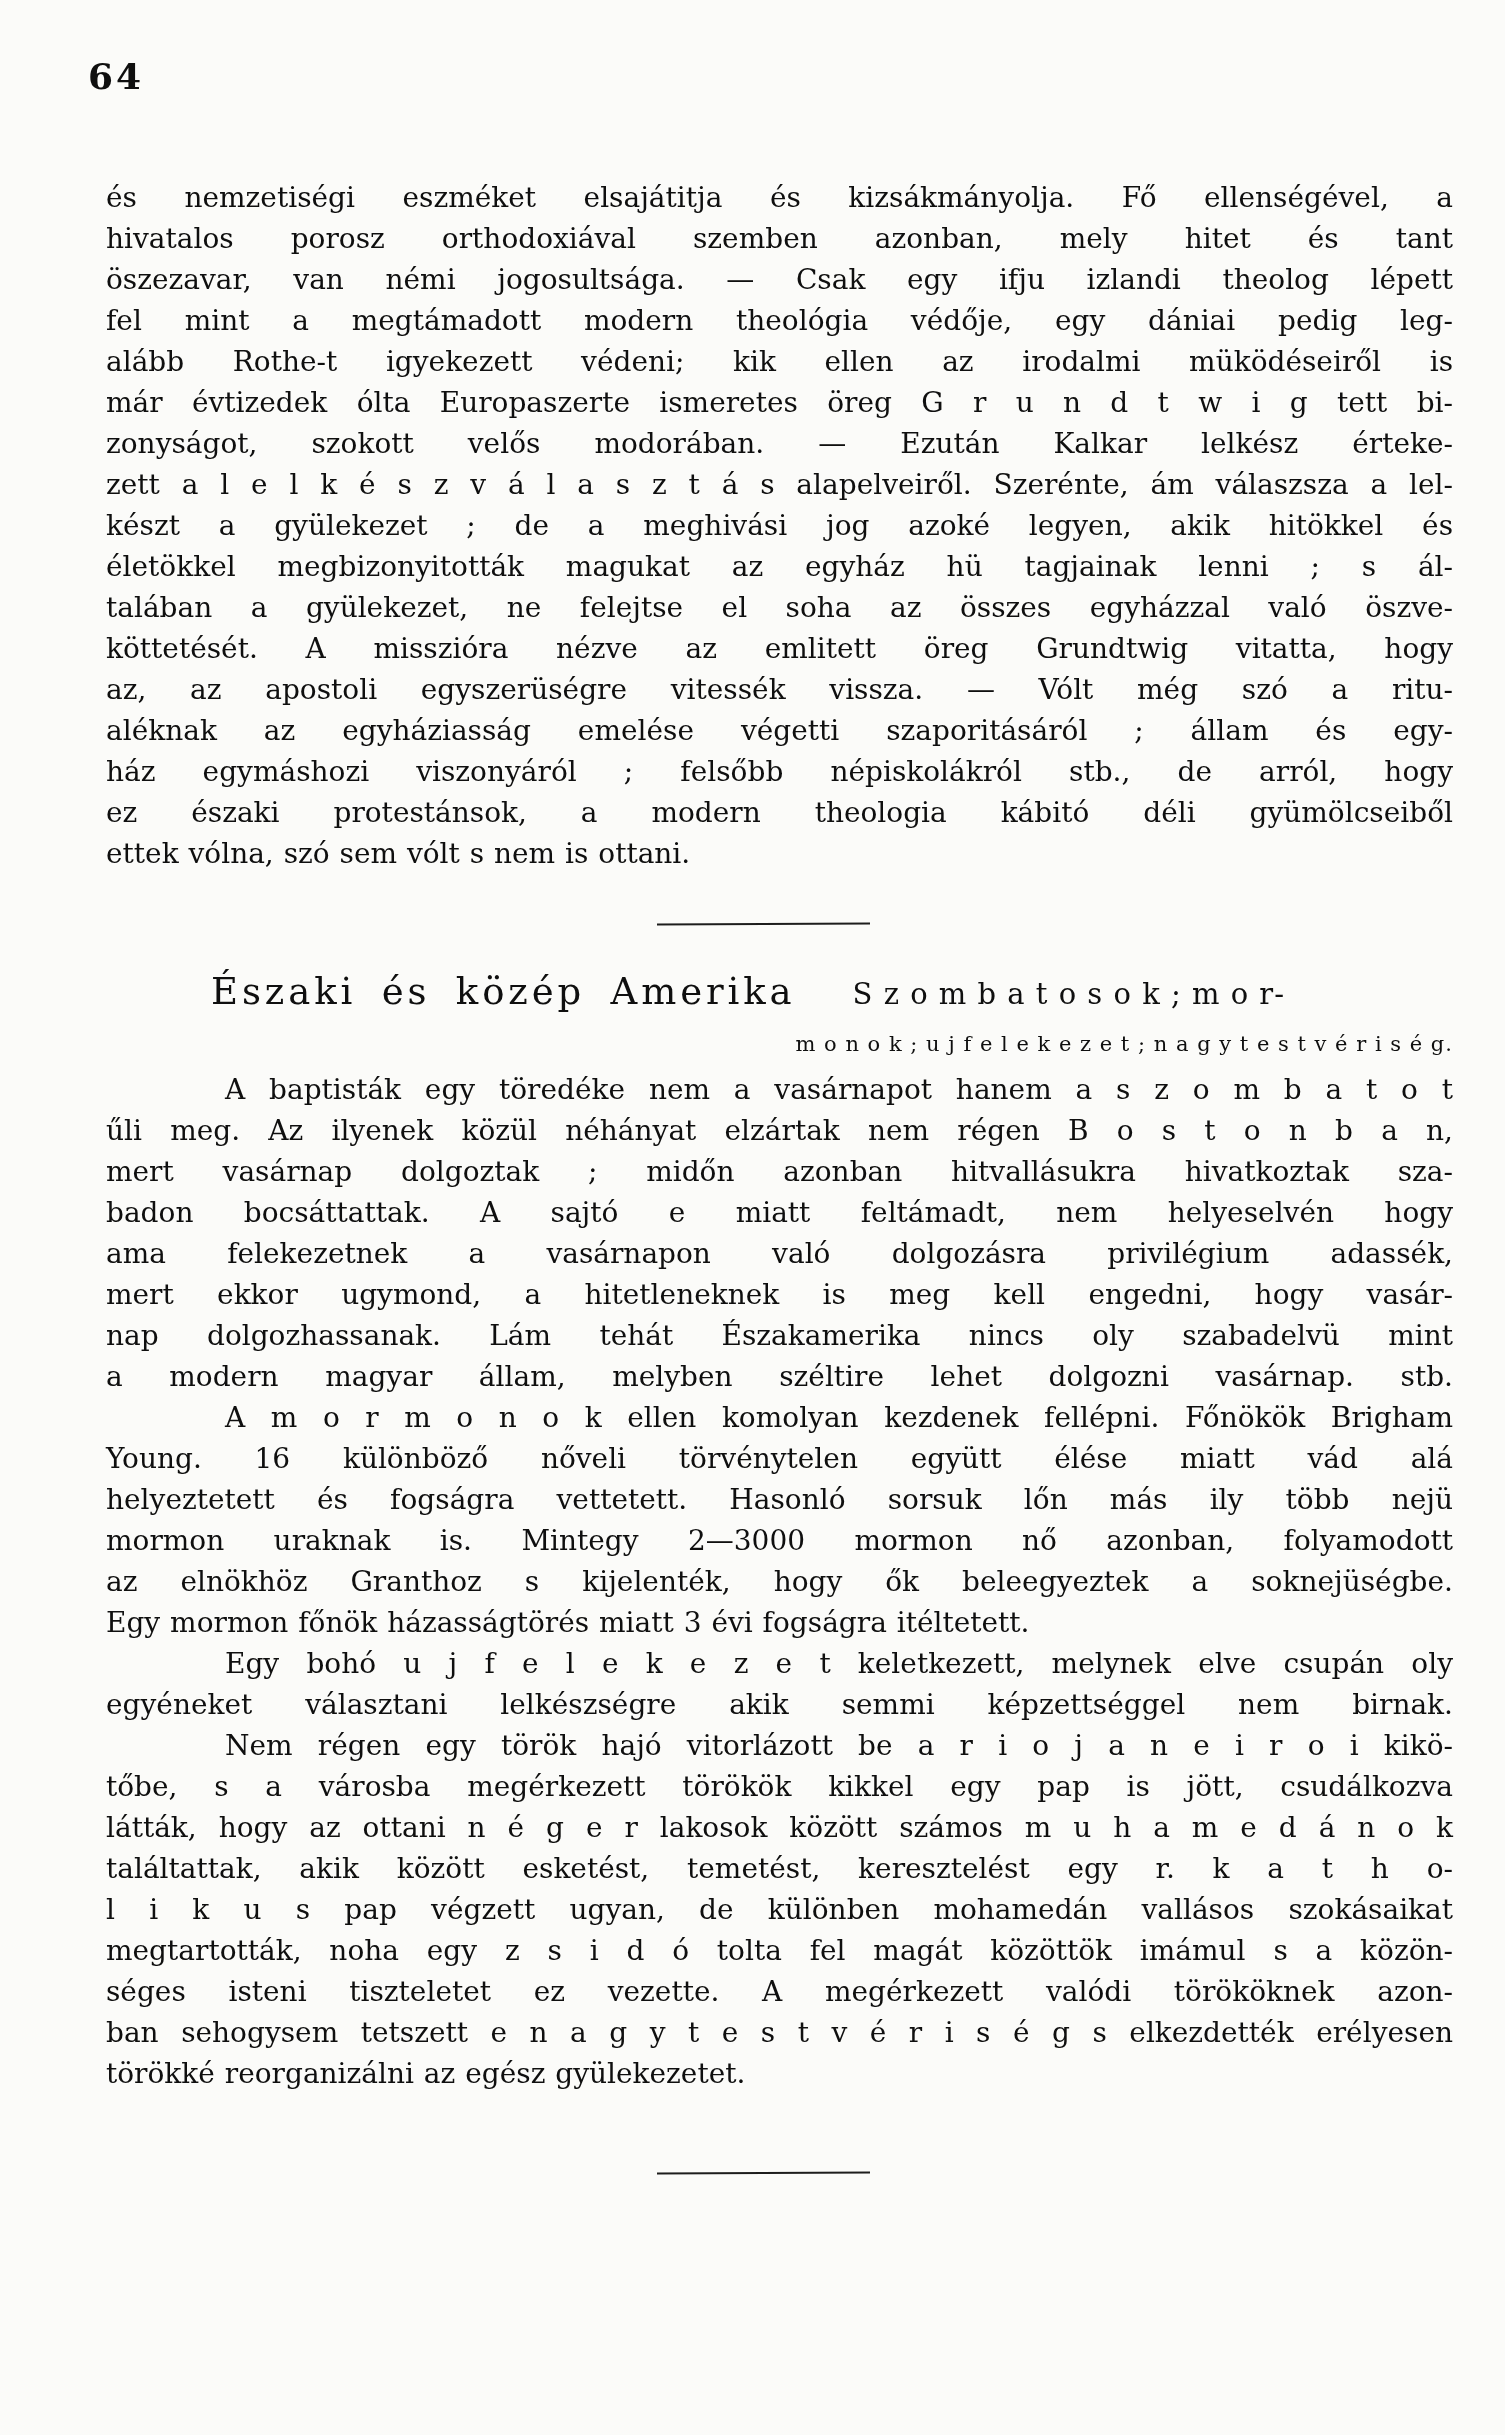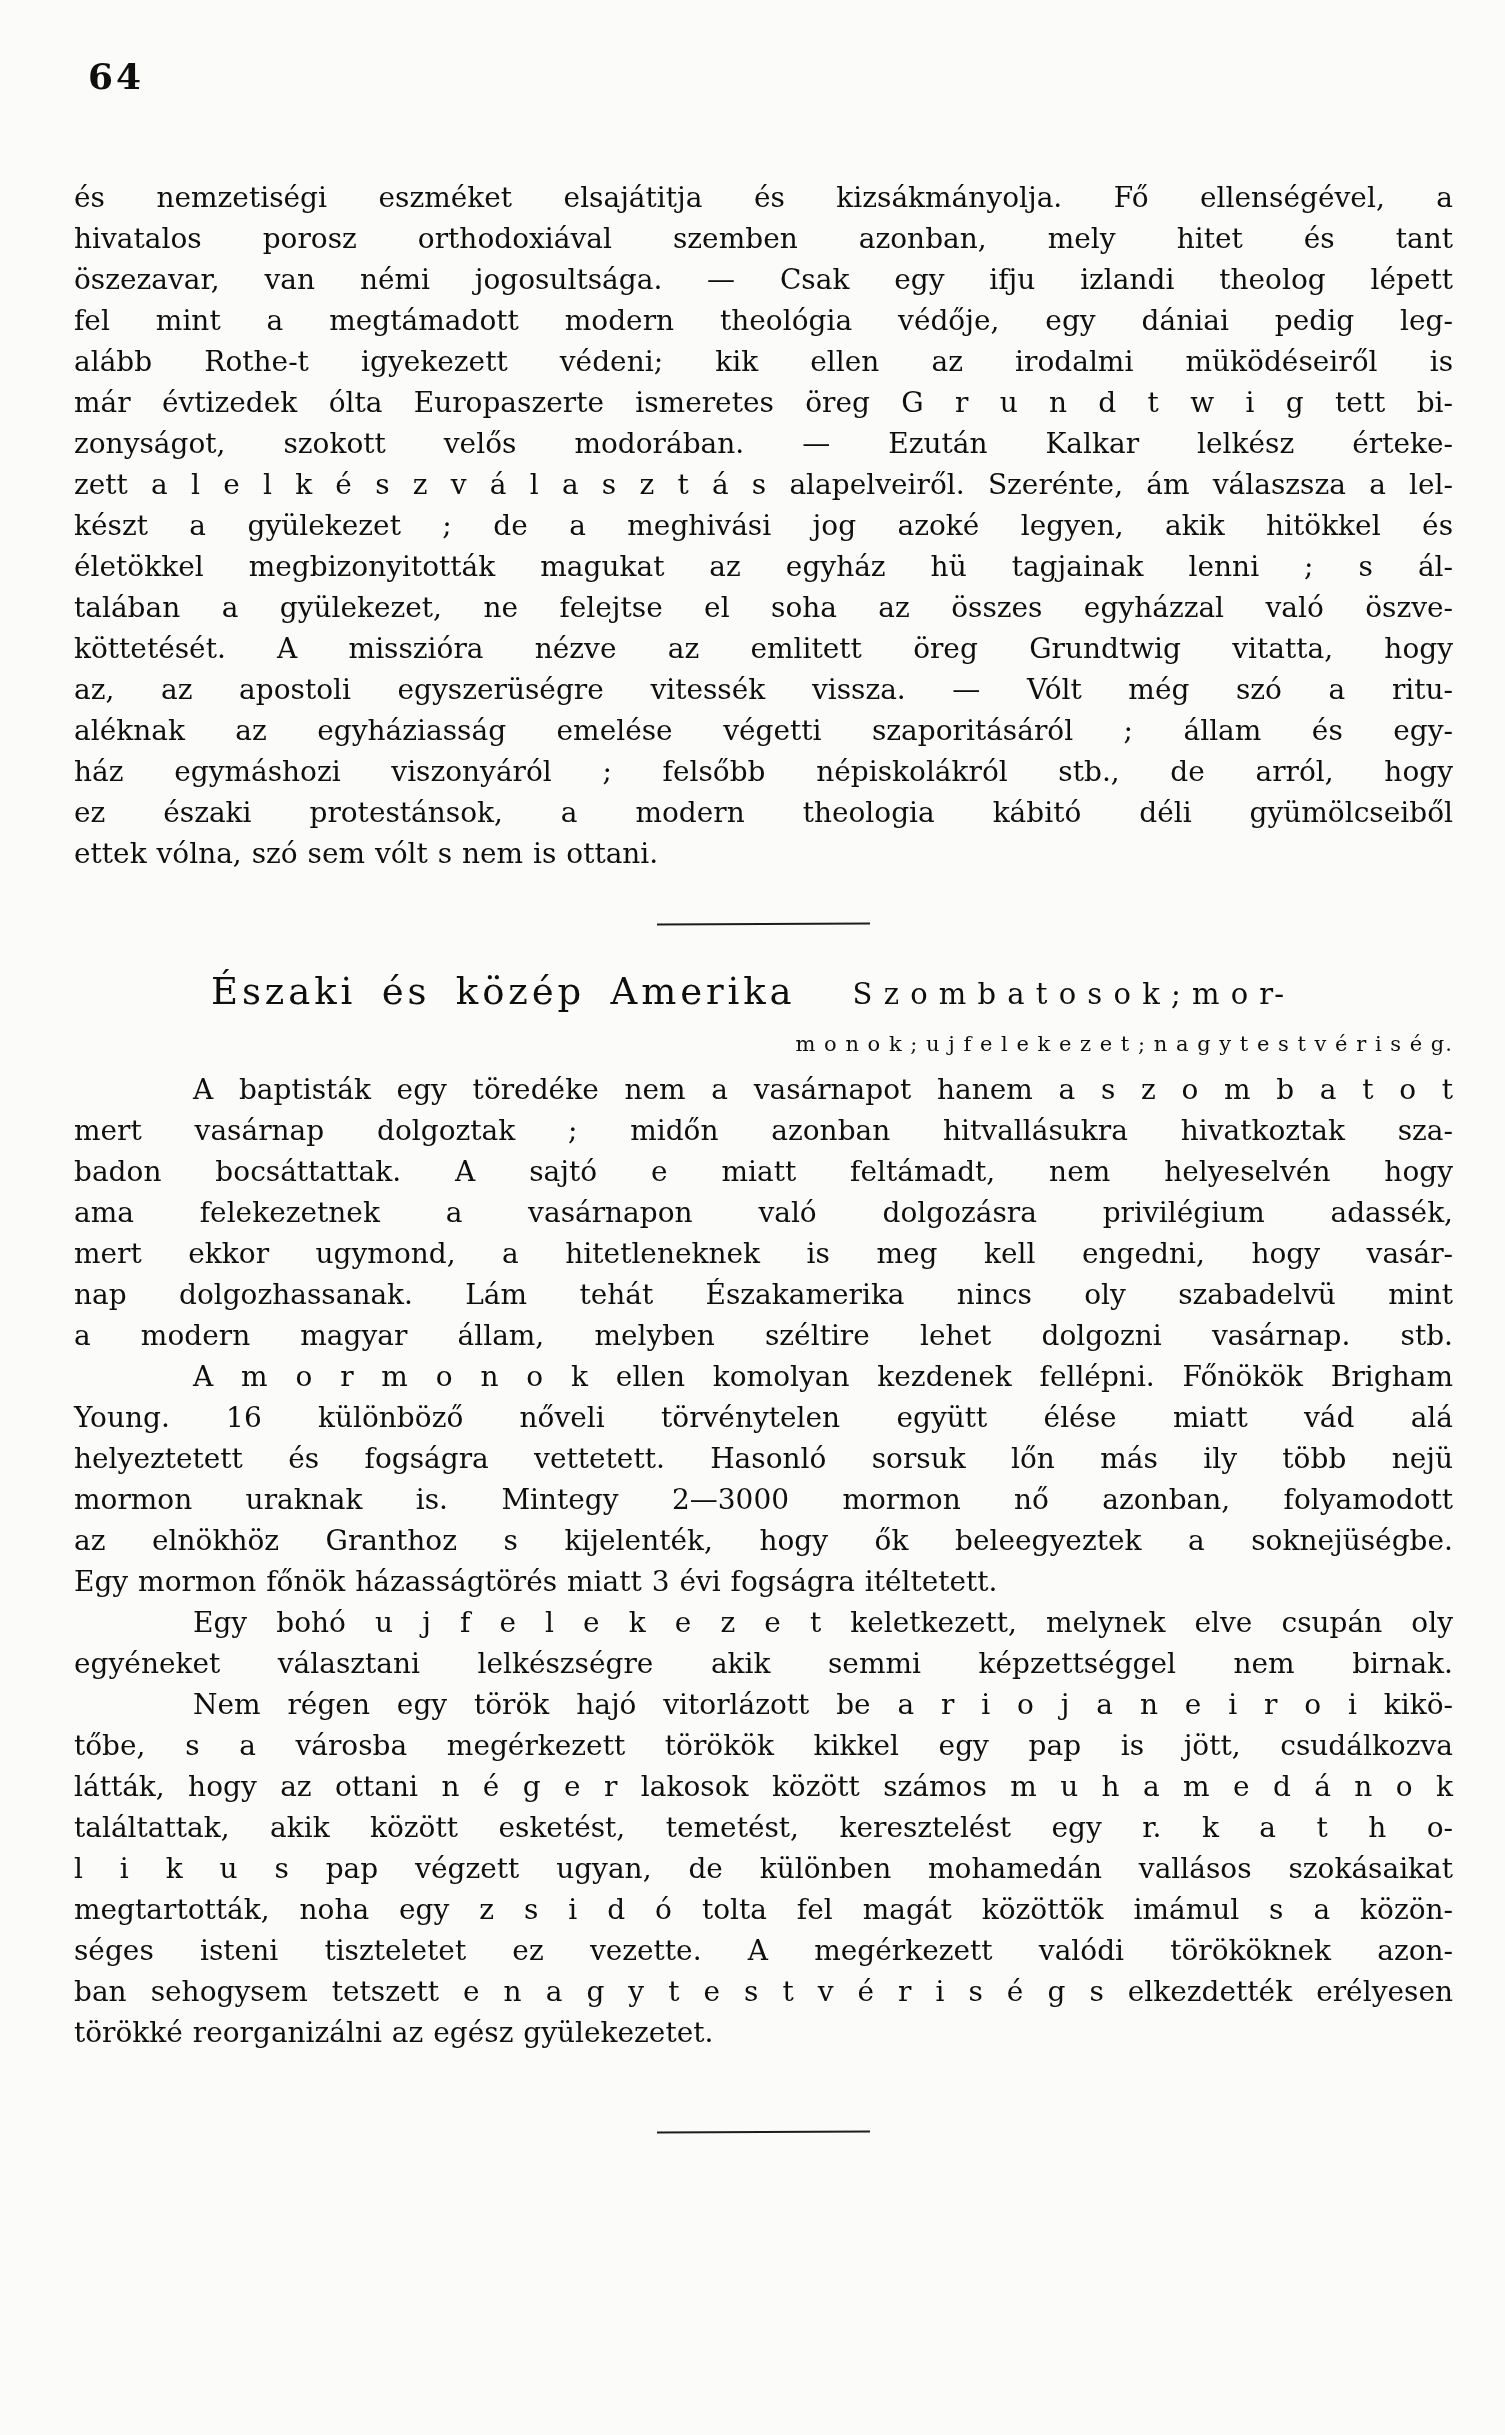--- a/index.html
+++ b/index.html
@@ -22,20 +22,21 @@
   .text-col{
     position:absolute;left:74px;top:0;width:1379px;
   }
   .para{margin:0;padding:0;}
   .para .line{
     font-size:28px;
     line-height:41px;
     text-align:justify;
     text-align-last:justify;
     word-spacing:1px;
+    margin-left:32px;
   }
   .para .line.last{text-align-last:left;}
   .para .line.indent{text-indent:119px;}
   .para1{margin-top:177px;}
   .divider{
     width:213px;
     border:0;
     border-top:2.9px solid #1d1d1d;
     margin:49px auto 0 auto;
     transform:rotate(-0.25deg);
@@ -119,20 +120,21 @@
       <span class="h-line1">
         <b>Északi és közép Amerika</b><span class="spaced">S z o m b a t o s o k ;  m o r-</span>
       </span>
       <span class="h-line2 spaced">m o n o k ;  u j  f e l e k e z e t ;  n a g y  t e s t v é r i s é g.</span>
     </h2>
 
     <div class="para para2">
 
         <div class="line indent">A baptisták egy töredéke nem a vasárnapot hanem a s z o m b a t o t</div>
 
+        <div class="line">űli meg. Az ilyenek közül néhányat elzártak nem régen B o s t o n b a n,</div>
 
         <div class="line">mert vasárnap dolgoztak ; midőn azonban hitvallásukra hivatkoztak sza-</div>
 
         <div class="line">badon bocsáttattak. A sajtó e miatt feltámadt, nem helyeselvén hogy</div>
 
         <div class="line">ama felekezetnek a vasárnapon való dolgozásra privilégium adassék,</div>
 
         <div class="line">mert ekkor ugymond, a hitetleneknek is meg kell engedni, hogy vasár-</div>
 
         <div class="line">nap dolgozhassanak. Lám tehát Északamerika nincs oly szabadelvü mint</div>

